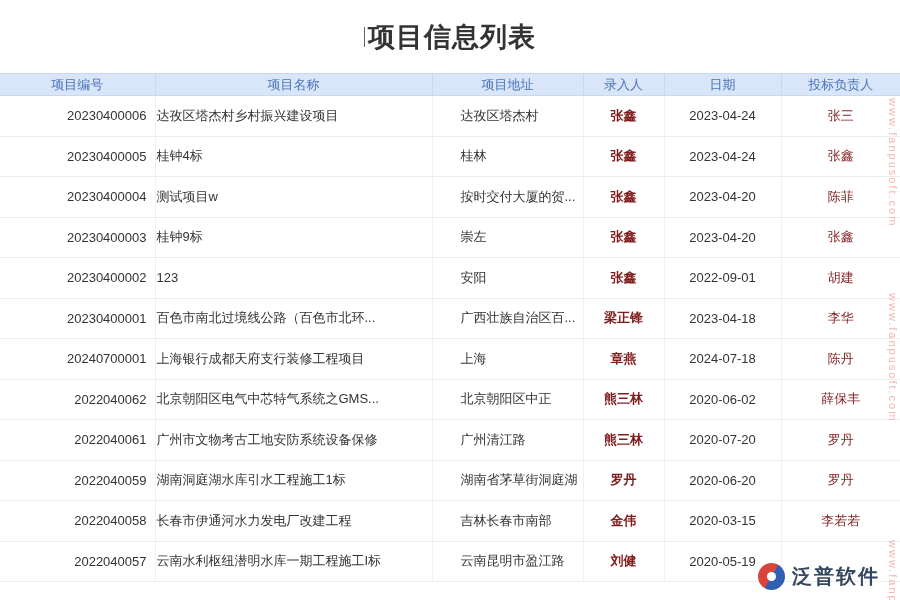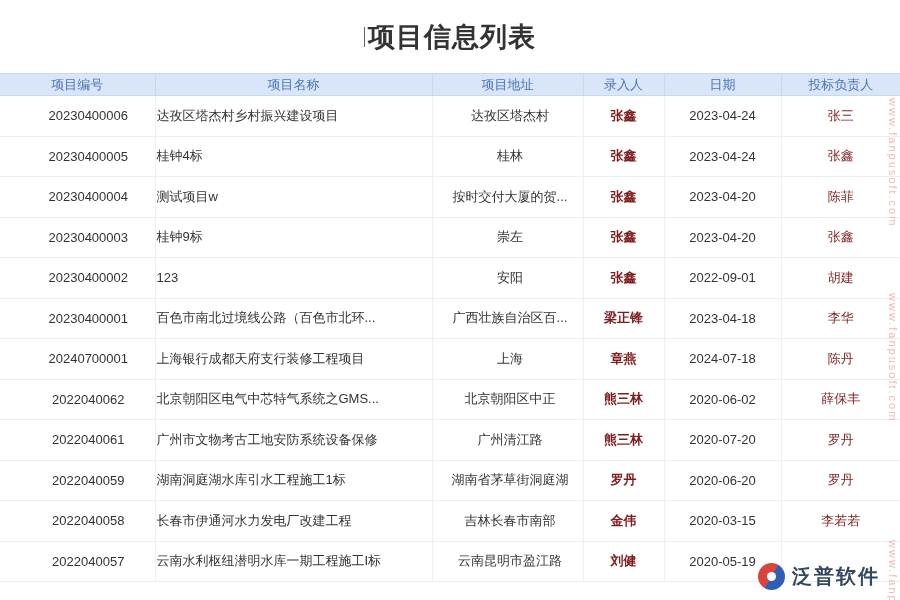--- a/index.html
+++ b/index.html
@@ -36,23 +36,23 @@
     font-size:13px;
     color:#333333;
     background:#ffffff;
     border-bottom:1px solid #ededed;
     border-right:1px solid #f0f0f0;
     white-space:nowrap; overflow:hidden;
     padding:0 8px;
   }
   tbody td:last-child { border-right:none; }
 
-  td.col-code    { text-align:center; padding-left:30px; }
+  td.col-code    { text-align:right; padding-left:30px; }
   td.col-name    { text-align:left; padding-left:1px; }
-  td.col-address { text-align:center; padding-left:13px; }
+  td.col-address { text-align:left; padding-left:28px; }
   td.col-entry, td.col-date, td.col-manager { text-align:center; }
 
   .link { color:#7f1d1d; cursor:pointer; }
   .link.bold { font-weight:bold; }
 
   .wm-vert {
     position:absolute;
     right:1px;
     color:#f3b6b6;
     font-size:11px;

